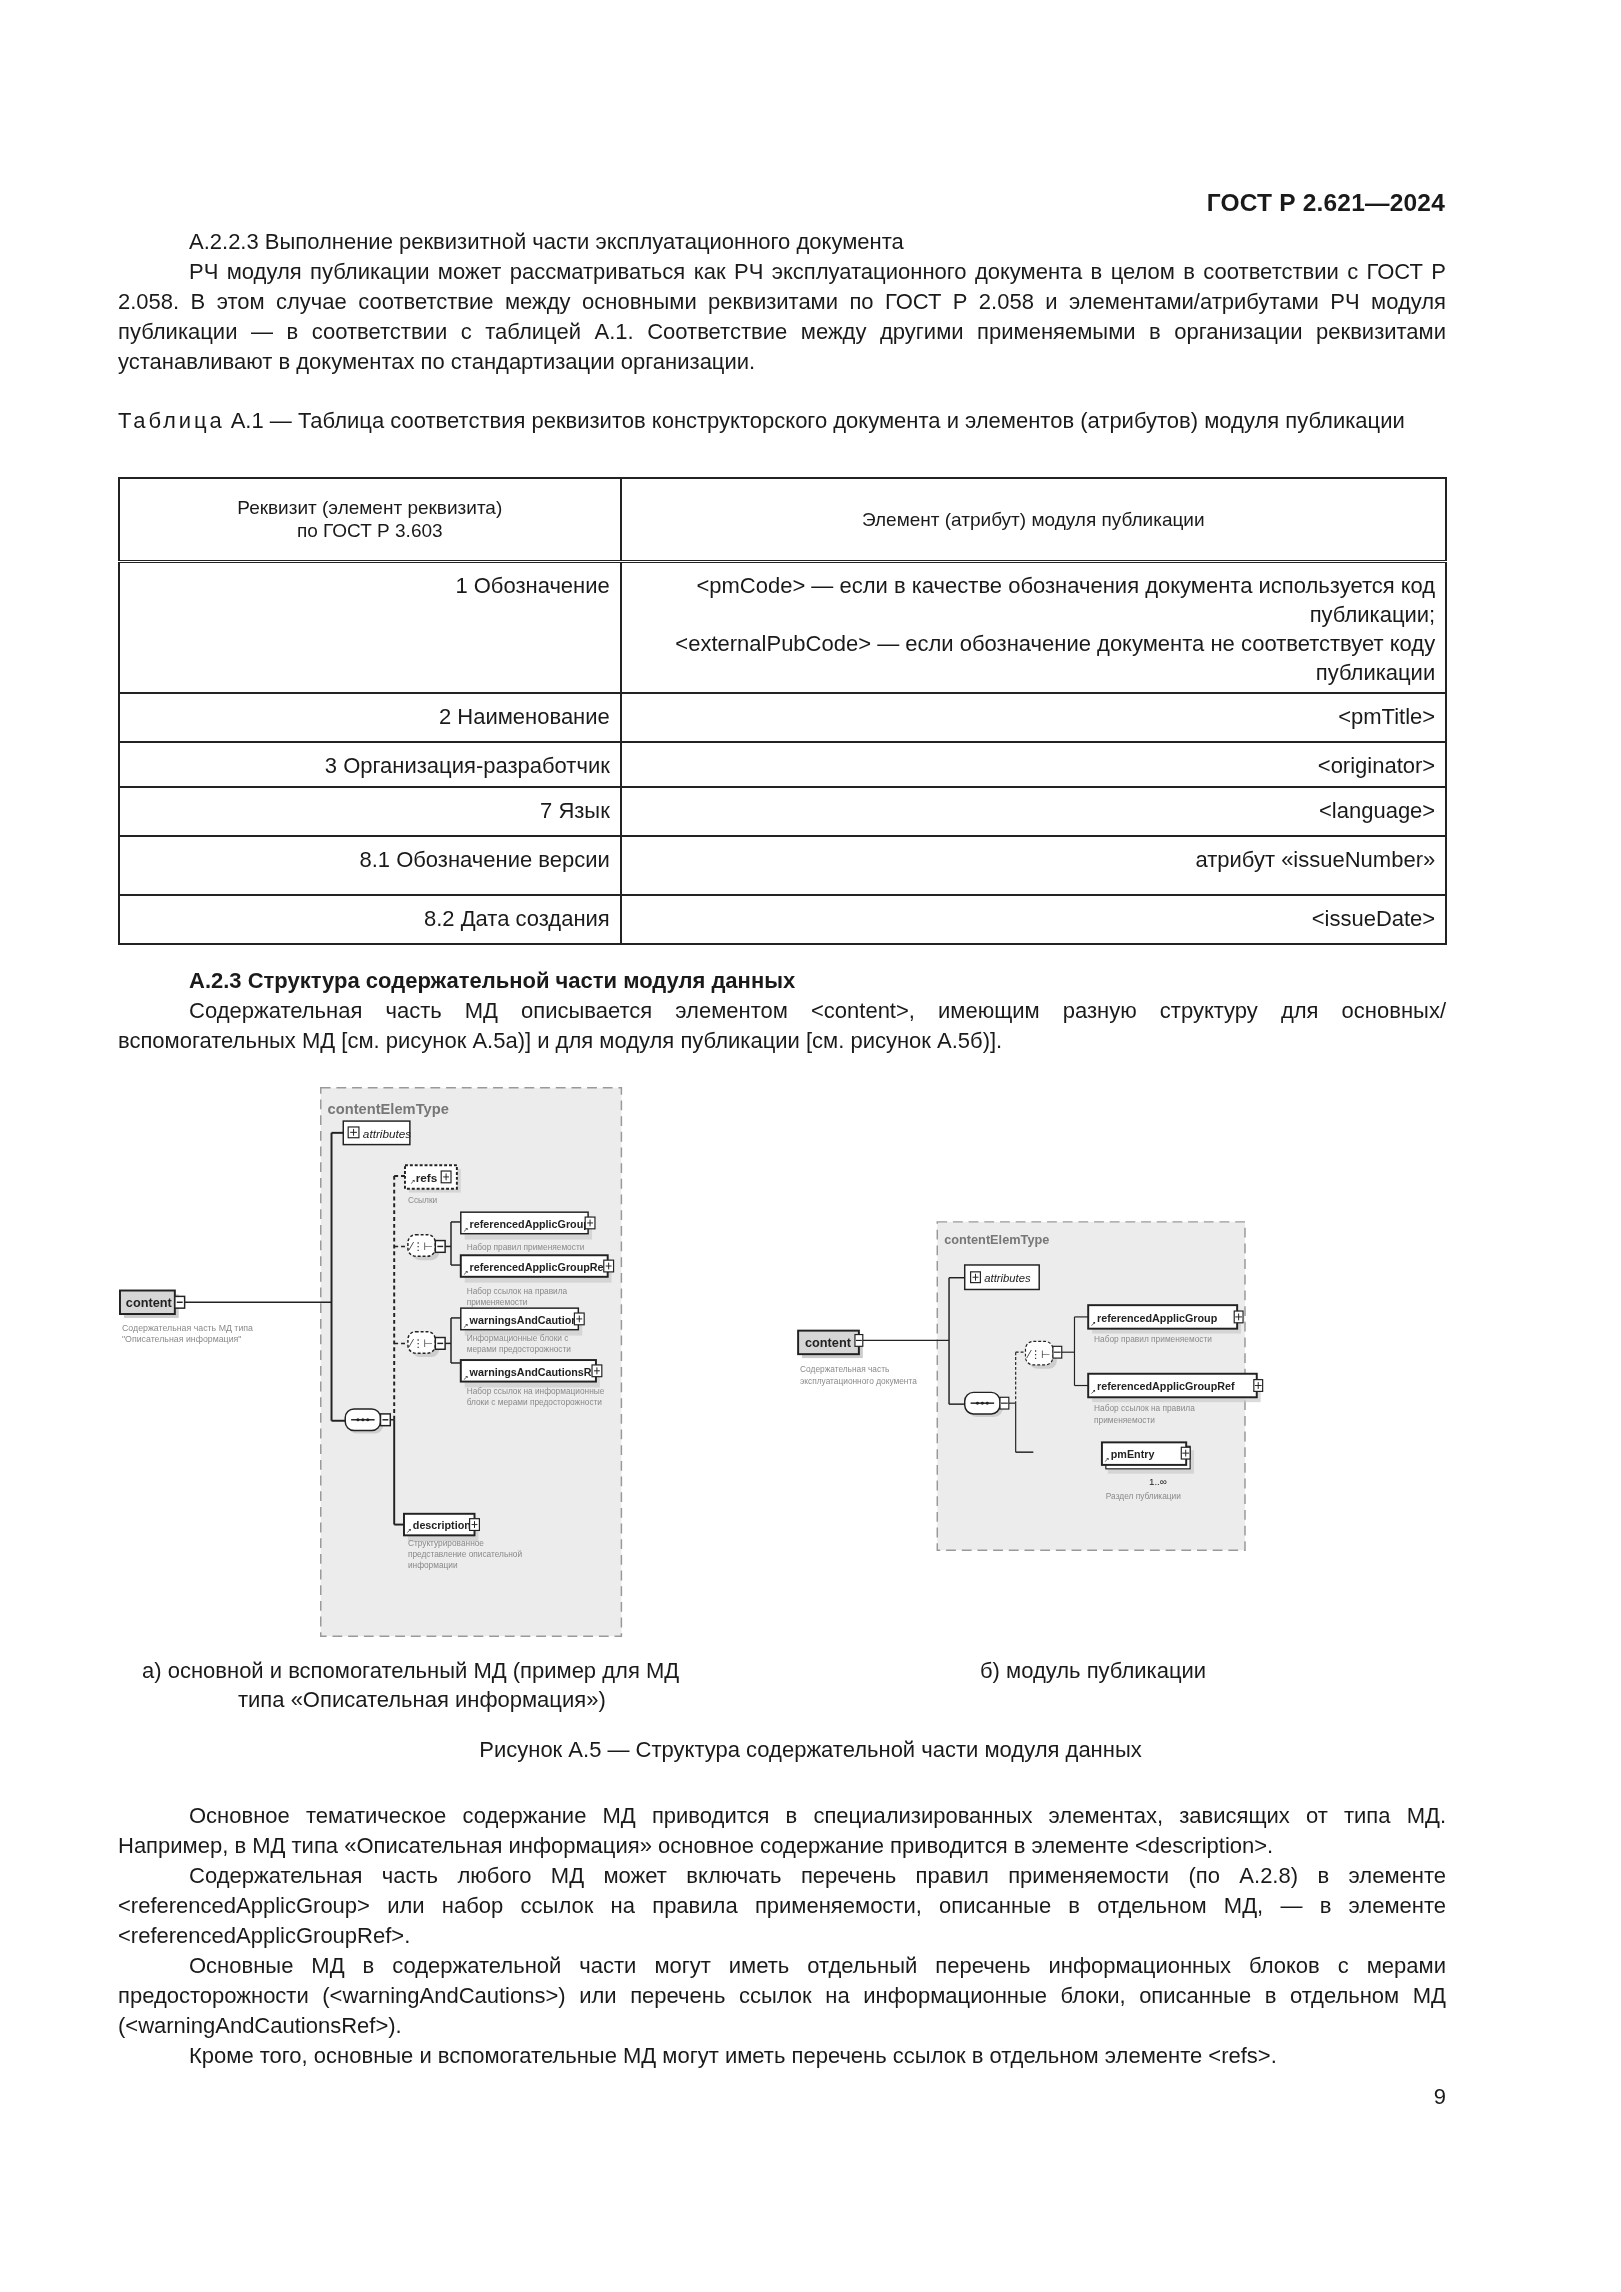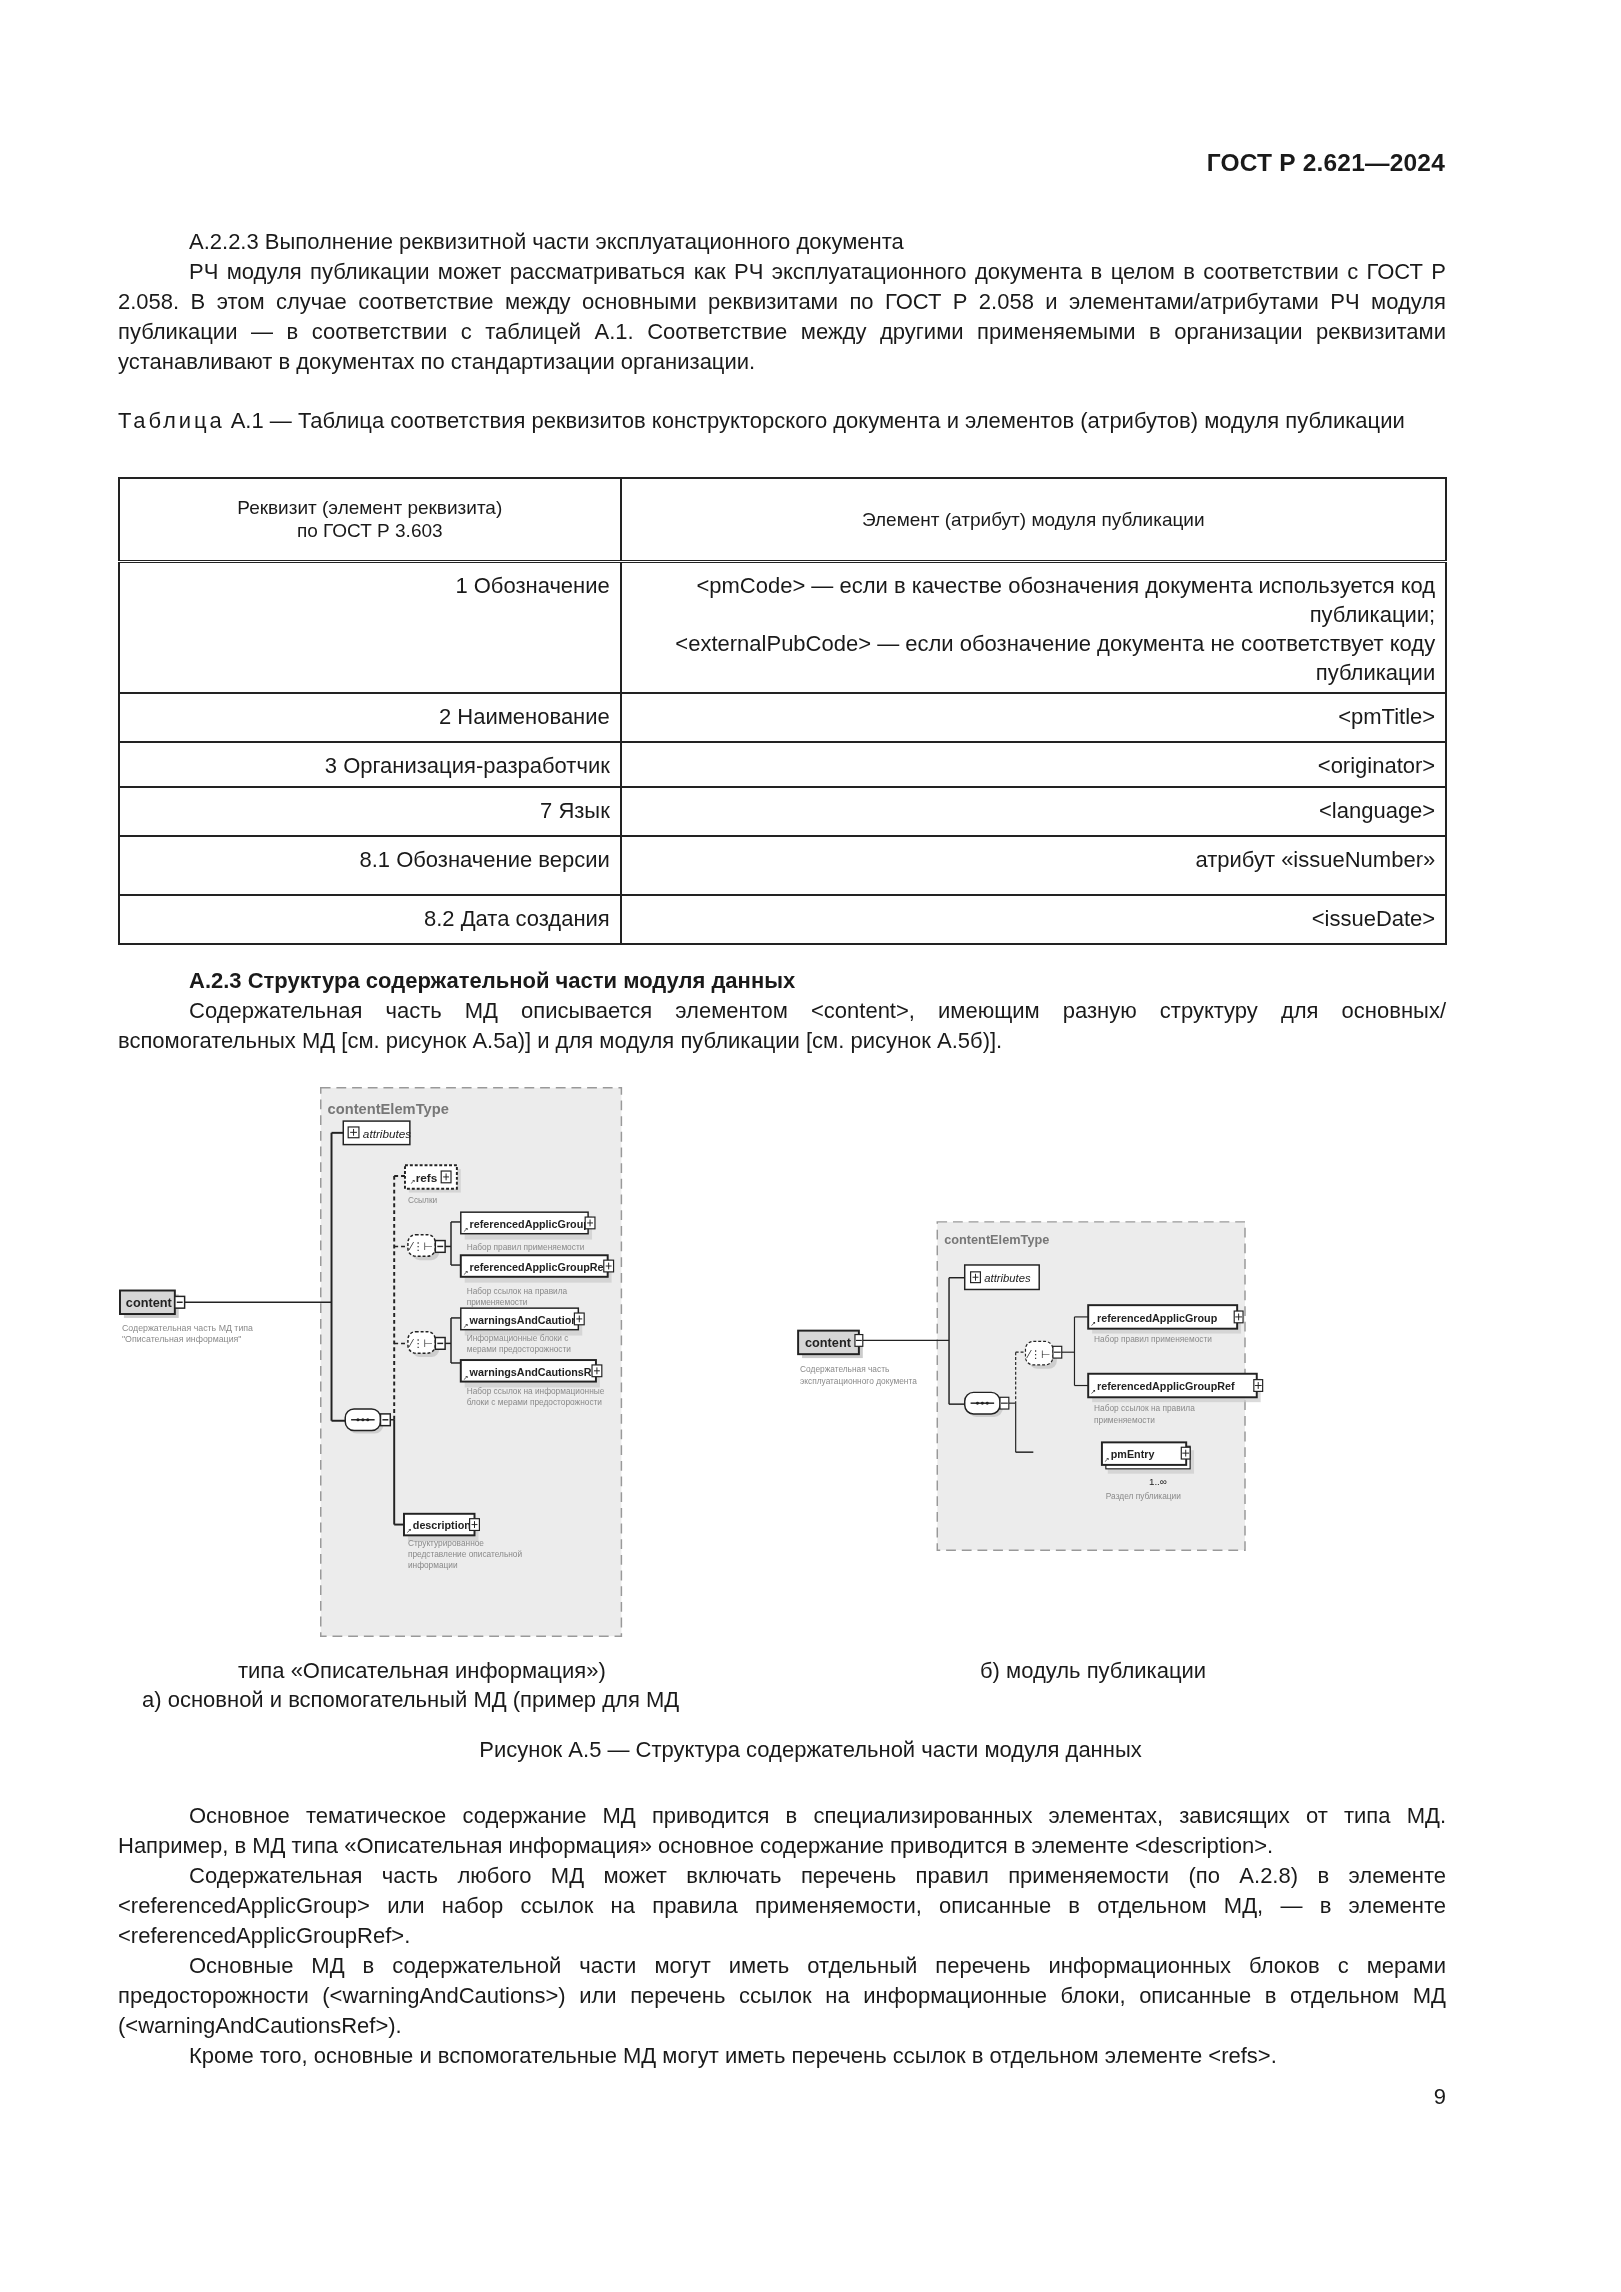--- a/index.html
+++ b/index.html
@@ -1,18 +1,18 @@
 <!DOCTYPE html>
 <html><head>
 <meta charset="utf-8">
 <style>
   html, body { margin: 0; padding: 0; background: #ffffff; }
   body { width: 1621px; height: 2293px; position: relative; overflow: hidden;
          font-family: "Liberation Sans", sans-serif; color: #1a1a1a; }
-  .abs { position: absolute; }
+  .abs { position: absolute; margin-top: 40px; }
   .header-code { left: 1166px; top: 149px; width: 279px; text-align: right;
                  font-weight: bold; font-size: 24.5px; letter-spacing: 0.2px; }
   .para { position: absolute; left: 118px; width: 1328px; font-size: 22px;
           line-height: 30px; text-align: justify; }
   .para .ind { display: inline-block; width: 71px; }
   .bold { font-weight: bold; }
   .caption-spaced { letter-spacing: 2.9px; }
 
   table.reqs { position: absolute; left: 118px; top: 477px; width: 1329px;
                border-collapse: collapse; font-size: 22px; }
@@ -322,22 +322,22 @@
   <g>
       <rect x="395" y="237" width="9" height="12" fill="#fff" stroke="#222" stroke-width="1.2"></rect>
       <line x1="396" y1="243" x2="403" y2="243" stroke="#222"></line>
       <line x1="399.5" y1="239.5" x2="399.5" y2="246.5" stroke="#222"></line>
     </g>
   <text x="362" y="275" font-size="10" fill="#222">1..∞</text>
   <text x="318" y="290" font-size="8.5" fill="#8a8a8a">Раздел публикации</text>
 </svg>
 
 <div class="sub-caption" style="left:142px; top:1656px;">
+  <div>а)  основной и вспомогательный МД (пример для МД</div>
   <div style="padding-left:96px;">типа «Описательная информация»)</div>
-  <div>а)  основной и вспомогательный МД (пример для МД</div>
 </div>
 <div class="sub-caption" style="left:980px; top:1656px;">б)  модуль публикации</div>
 
 <div class="fig-caption">Рисунок А.5 — Структура содержательной части модуля данных</div>
 
 <div class="para" style="top:1801px;">
   <div><span class="ind"></span><span>Основное тематическое содержание МД приводится в специализированных элементах, зависящих от типа МД. Например, в МД типа «Описательная информация» основное содержание приводится в элементе &lt;description&gt;.</span></div>
   <div><span class="ind"></span><span>Содержательная часть любого МД может включать перечень правил применяемости (по А.2.8) в элементе &lt;referencedApplicGroup&gt; или набор ссылок на правила применяемости, описанные в отдельном МД, — в элементе &lt;referencedApplicGroupRef&gt;.</span></div>
   <div><span class="ind"></span><span>Основные МД в содержательной части могут иметь отдельный перечень информационных блоков с мерами предосторожности (&lt;warningAndCautions&gt;) или перечень ссылок на информационные блоки, описанные в отдельном МД (&lt;warningAndCautionsRef&gt;).</span></div>
   <div><span class="ind"></span><span>Кроме того, основные и вспомогательные МД могут иметь перечень ссылок в отдельном элементе &lt;refs&gt;.</span></div>

